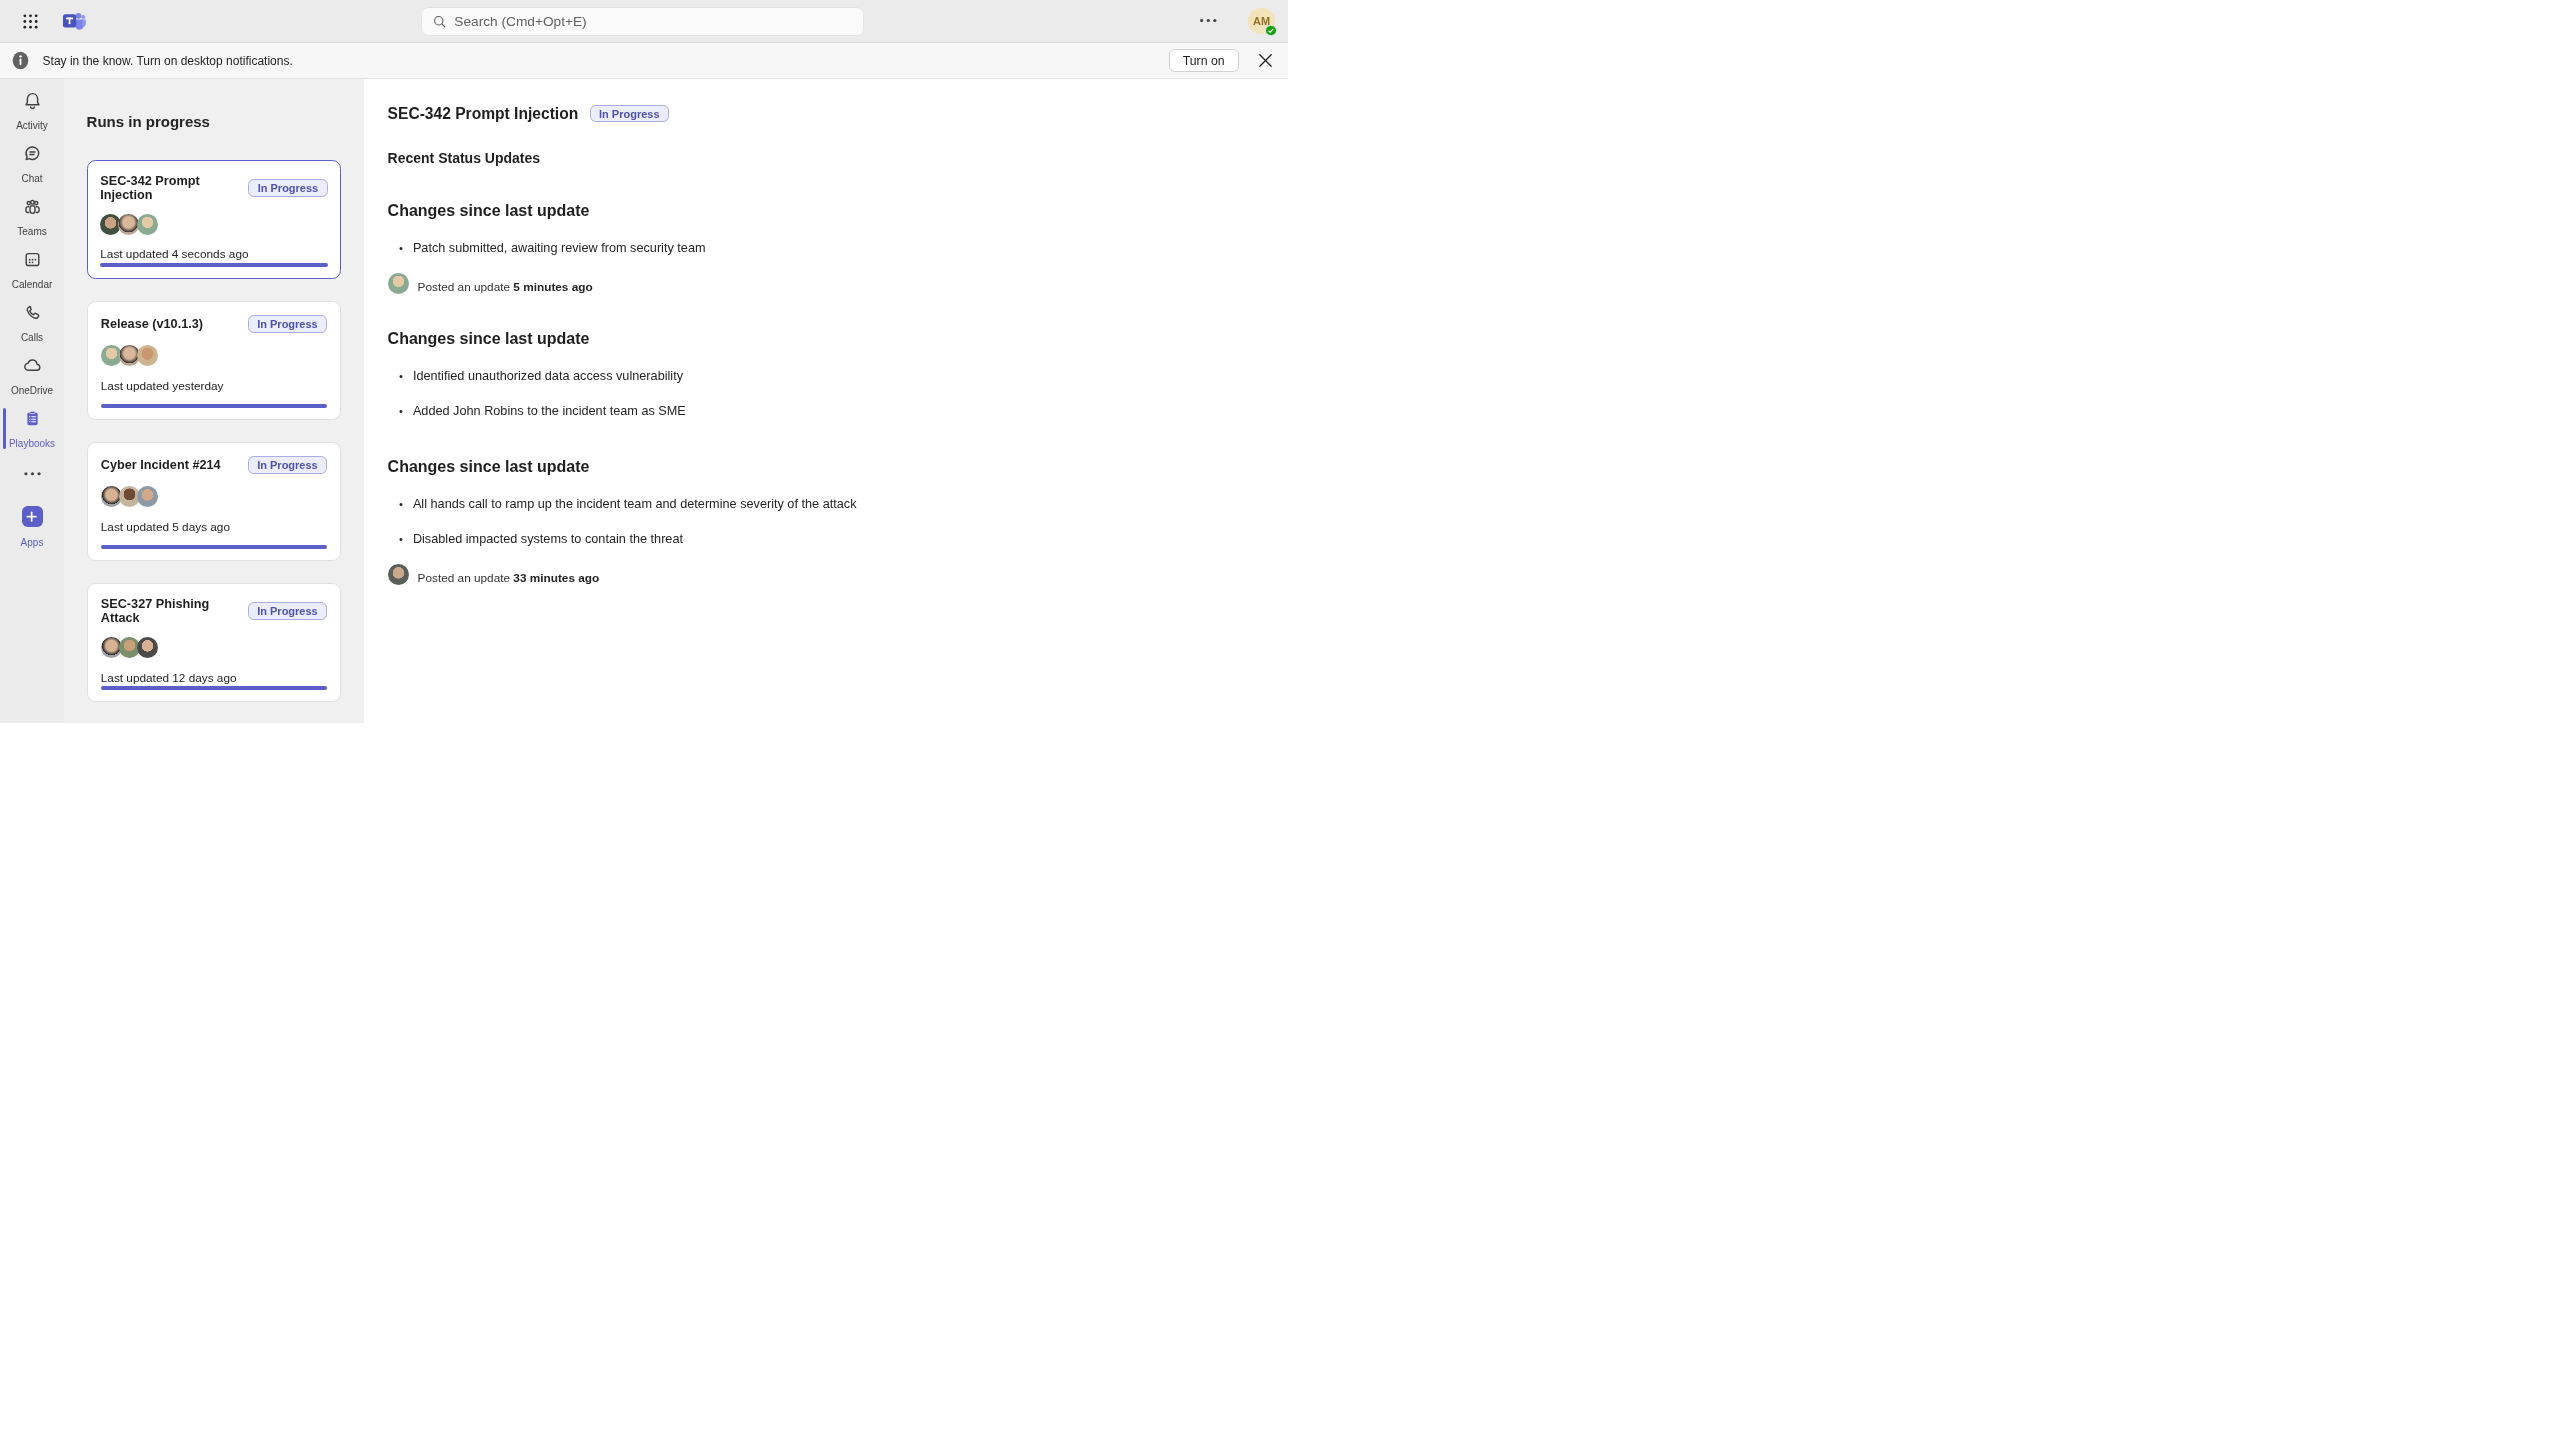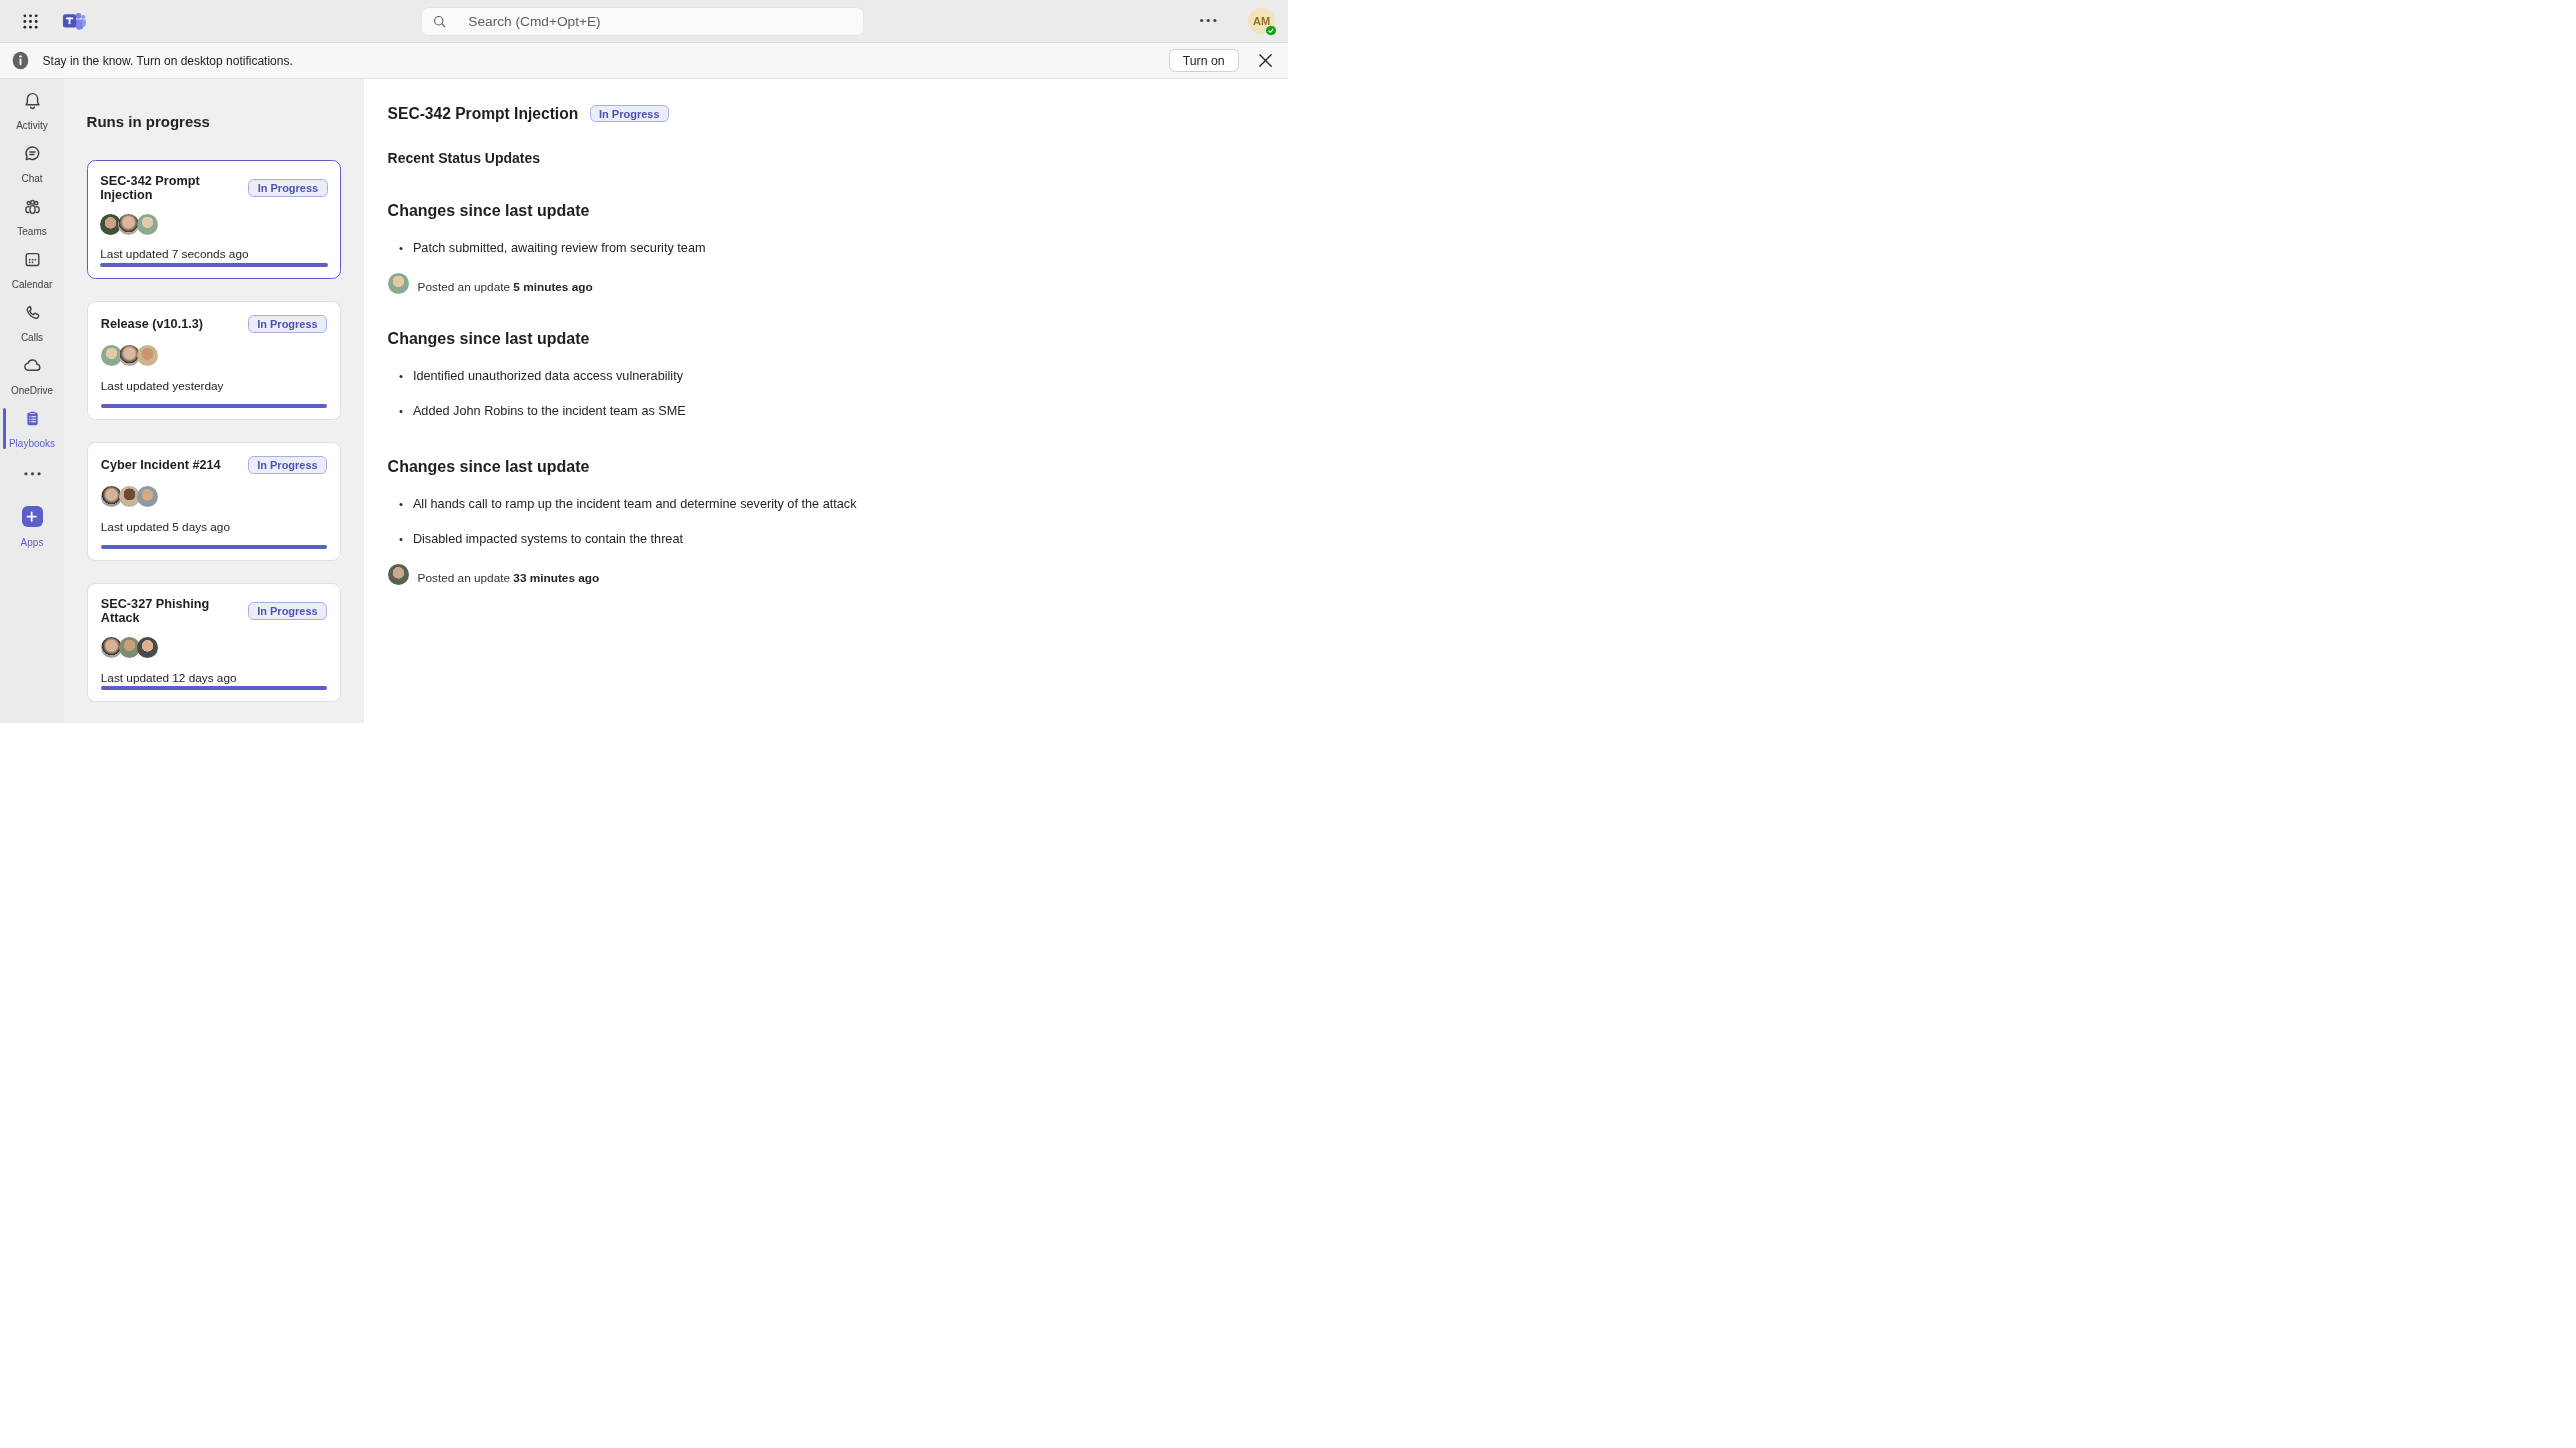--- a/index.html
+++ b/index.html
@@ -14,21 +14,21 @@
     position:relative; border-bottom:0.9px solid #dcdcdc;
   }
   .waffle { margin-left:22px; width:17px; height:17px; cursor:pointer; }
   .teams-logo { margin-left:22.6px; width:24.5px; height:22.6px; }
   .searchbox {
     position:absolute; left:421px; top:6.6px; width:443px; height:29px;
     background:#fafafa; border-radius:7.5px; display:flex; align-items:center;
     padding:0 11.3px; box-shadow:0 0 0 0.9px #e3e3e3 inset;
   }
   .searchbox svg { flex:0 0 auto; }
-  .searchbox .ph { margin-left:21px; color:#616161; font-size:13.7px; }
+  .searchbox .ph { margin-left:7px; color:#616161; font-size:13.7px; }
   .topbar-right { margin-left:auto; display:flex; align-items:center; }
   .more-dots { width:24.5px; height:17px; display:flex; align-items:center; justify-content:center; cursor:pointer; }
   .profile {
     width:26.4px; height:26.4px; border-radius:50%; background:#f3e3bb;
     color:#8f7123; font-weight:bold; font-size:11px; display:flex;
     align-items:center; justify-content:center; position:relative;
     margin:0 13.2px 0 28px; cursor:pointer;
   }
   .presence {
     position:absolute; right:-1.9px; bottom:-1.9px; width:11.3px; height:11.3px;
@@ -285,21 +285,21 @@
       <article class="card selected">
         <div class="card-head">
           <span class="card-title">SEC-342 Prompt Injection</span>
           <span class="badge">In Progress</span>
         </div>
         <div class="avatars">
           <span class="av av-1"></span>
           <span class="av av-2"></span>
           <span class="av av-3"></span>
         </div>
-        <div class="updated">Last updated 7 seconds ago</div>
+        <div class="updated">Last updated 4 seconds ago</div>
         <div class="progress"></div>
       </article>
 
       <article class="card">
         <div class="card-head">
           <span class="card-title">Release (v10.1.3)</span>
           <span class="badge">In Progress</span>
         </div>
         <div class="avatars">
           <span class="av av-3"></span>

